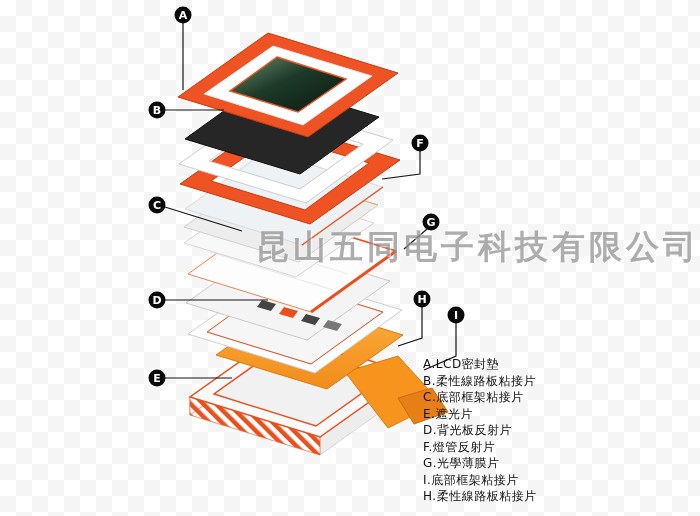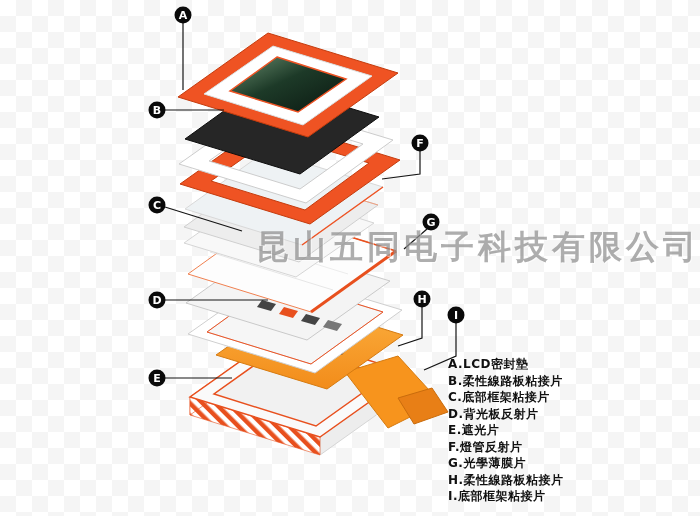--- a/index.html
+++ b/index.html
@@ -10,22 +10,22 @@
     font-family:"DejaVu Sans","Liberation Sans",sans-serif;
     background-color:#ffffff;
     background-image:
       linear-gradient(45deg,#f5f5f5 25%,transparent 25%,transparent 75%,#f5f5f5 75%),
       linear-gradient(45deg,#f5f5f5 25%,transparent 25%,transparent 75%,#f5f5f5 75%);
     background-size:32px 32px;
     background-position:0 0,16px 16px;
   }
   .diagram-svg{position:absolute;left:0;top:0;z-index:1;}
   .legend{
-    position:absolute;left:448px;top:356px;width:245px;z-index:2;
-    font-size:12px;font-weight:bold;color:#111;line-height:16.5px;
+    position:absolute;left:423px;top:356px;width:245px;z-index:2;
+    font-size:12px;font-weight:normal;color:#111;line-height:16.5px;
     letter-spacing:0.5px;
   }
   .legend div{white-space:nowrap;}
   .watermark{
     position:absolute;left:0;right:0;top:225px;z-index:3;
     text-align:right;
     font-family:"DejaVu Serif","Liberation Serif",serif;
     font-size:33px;font-weight:bold;letter-spacing:4px;
     color:#8f8f8f;opacity:0.72;white-space:nowrap;
     text-shadow:1px 1px 0 rgba(255,255,255,0.85);
@@ -162,23 +162,23 @@
         <circle cx="157" cy="378" r="8.5" fill="#0a0a0a"></circle>
         <text class="badge-text" x="157" y="382" text-anchor="middle">E</text>
       </g>
     </g>
   </svg>
 
   <div class="legend">
     <div>A.LCD密封墊</div>
     <div>B.柔性線路板粘接片</div>
     <div>C.底部框架粘接片</div>
+    <div>E.遮光片</div>
     <div>D.背光板反射片</div>
-    <div>E.遮光片</div>
     <div>F.燈管反射片</div>
     <div>G.光學薄膜片</div>
+    <div>I.底部框架粘接片</div>
     <div>H.柔性線路板粘接片</div>
-    <div>I.底部框架粘接片</div>
   </div>
 
   <div class="watermark">昆山五同电子科技有限公司</div>
 
 </div>
 
 </body></html>

